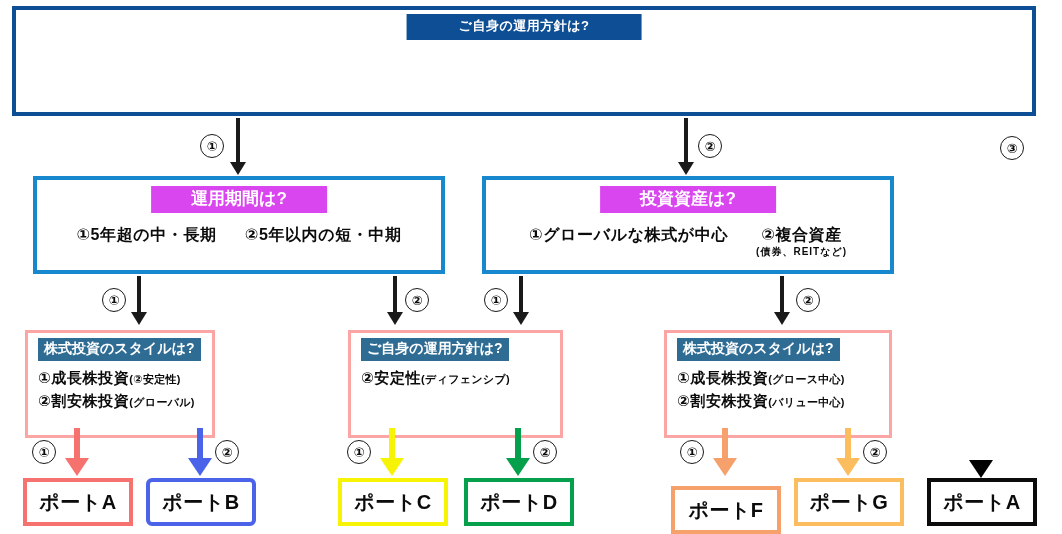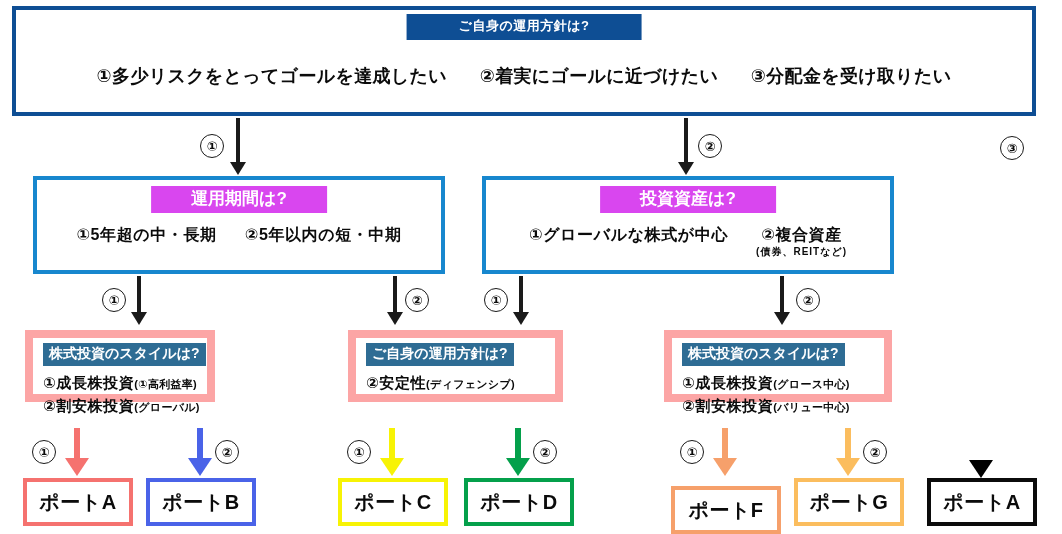--- a/index.html
+++ b/index.html
@@ -98,22 +98,22 @@
     margin-top: -1px;
   }
   .mid-opt-stack {
     display: inline-block;
     text-align: center;
     vertical-align: top;
   }
 
   
   .leaf-box {
-    top: 330px; height: 72px;
-    border: 8px solid #fca5a5;
+    top: 330px; height: 108px;
+    border: 3px solid #fca5a5;
     background: #ffffff;
   }
   .leaf-box.b1 { left: 25px;  width: 190px; }
   .leaf-box.b2 { left: 348px; width: 215px; }
   .leaf-box.b3 { left: 664px; width: 228px; }
   .leaf-banner {
     position: absolute;
     left: 10px;
     top: 5px;
     background: #2E6C94;
@@ -184,27 +184,20 @@
     line-height: 1;
   }
 </style>
 </head>
 <body>
 
 <div id="canvas">
 
   <div class="abs root-box">
     <div class="root-banner">ご自身の運用方針は?</div>
-    <div class="root-options">
-      <span class="opt">①多少リスクをとってゴールを達成したい</span>
-      <span class="gap"></span>
-      <span class="opt">②着実にゴールに近づけたい</span>
-      <span class="gap"></span>
-      <span class="opt">③分配金を受け取りたい</span>
-    </div>
   </div>
 
   <div class="abs vline" style="left:236px; top:118px; width:4px; height:46px; background:#1a1a1a;"></div>
   <div class="arrow-head" style="left:230px; top:162px; border-left-width:8px; border-right-width:8px; border-top-width:13px; border-top-color:#1a1a1a;"></div>
   <div class="circ" style="left:200px; top:134px;">①</div>
 
   <div class="abs vline" style="left:684px; top:118px; width:4px; height:46px; background:#1a1a1a;"></div>
   <div class="arrow-head" style="left:678px; top:162px; border-left-width:8px; border-right-width:8px; border-top-width:13px; border-top-color:#1a1a1a;"></div>
   <div class="circ" style="left:698px; top:134px;">②</div>
 
@@ -246,21 +239,21 @@
   <div class="circ" style="left:484px; top:288px;">①</div>
 
   <div class="abs vline" style="left:780px; top:276px; width:4px; height:38px; background:#1a1a1a;"></div>
   <div class="arrow-head" style="left:774px; top:312px; border-left-width:8px; border-right-width:8px; border-top-width:13px; border-top-color:#1a1a1a;"></div>
   <div class="circ" style="left:796px; top:288px;">②</div>
 
   <div class="abs leaf-box b1">
     <div class="leaf-banner">株式投資のスタイルは?</div>
     <div class="leaf-list">
       <div>
-        <span>①成長株投資</span><span class="tiny">(①高利益率)</span>
+        <span>①成長株投資</span><span class="tiny">(②安定性)</span>
       </div>
       <div>
         <span>②割安株投資</span><span class="tiny">(グローバル)</span>
       </div>
     </div>
   </div>
 
   <div class="abs vline" style="left:74px; top:428px; width:6px; height:36px; background:#F5726F;"></div>
   <div class="arrow-head" style="left:65px; top:458px; border-left-width:12px; border-right-width:12px; border-top-width:18px; border-top-color:#F5726F;"></div>
   <div class="circ" style="left:32px; top:440px;">①</div>
@@ -300,20 +293,20 @@
 
   <div class="abs vline" style="left:722px; top:428px; width:6px; height:36px; background:#F6A06B;"></div>
   <div class="arrow-head" style="left:713px; top:458px; border-left-width:12px; border-right-width:12px; border-top-width:18px; border-top-color:#F6A06B;"></div>
   <div class="circ" style="left:680px; top:440px;">①</div>
 
   <div class="abs vline" style="left:845px; top:428px; width:6px; height:36px; background:#FBBD5E;"></div>
   <div class="arrow-head" style="left:836px; top:458px; border-left-width:12px; border-right-width:12px; border-top-width:18px; border-top-color:#FBBD5E;"></div>
   <div class="circ" style="left:863px; top:440px;">②</div>
 
   <div class="abs port-box" style="left:23px; border-color:#F5726F;">ポートA</div>
-  <div class="abs port-box" style="left:146px; border-color:#4A63E8;">ポートB</div>
+  <div class="abs port-box" style="left:146px; border-color:#4A63E8;border-radius:6px;">ポートB</div>
   <div class="abs port-box" style="left:338px; border-color:#F7F305;">ポートC</div>
   <div class="abs port-box" style="left:464px; border-color:#04A04B;">ポートD</div>
   <div class="abs port-box" style="left:671px; border-color:#F6A06B;margin-top:8px;">ポートF</div>
   <div class="abs port-box" style="left:794px; border-color:#FBBD5E;">ポートG</div>
   <div class="abs port-box" style="left:927px; border-color:#A濃;">ポートA</div>
 
 </div>
 
 </body></html>

